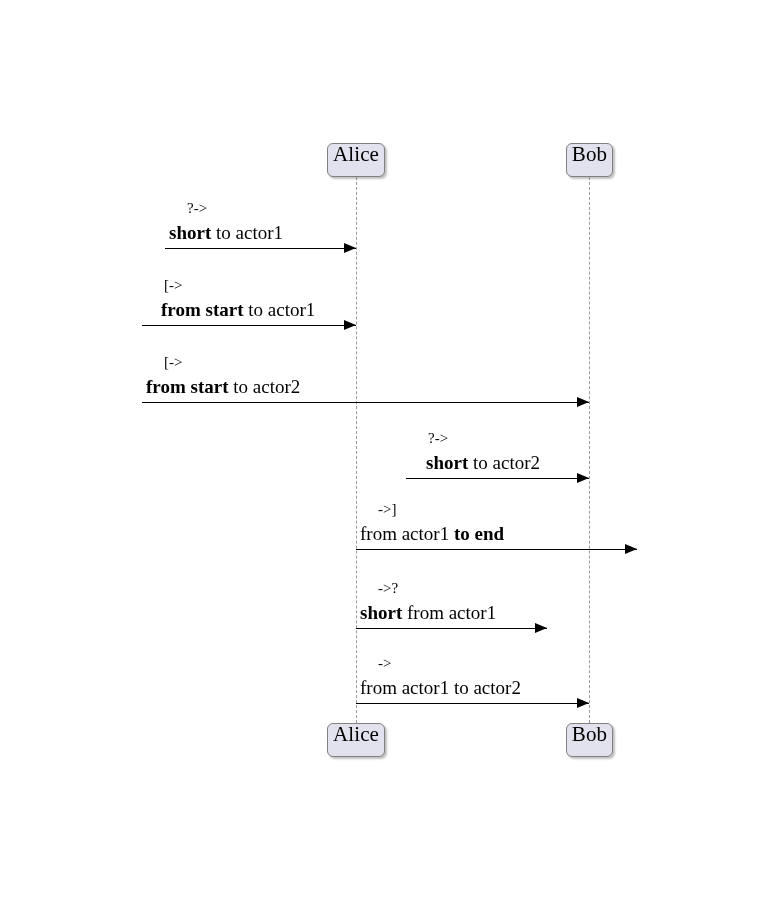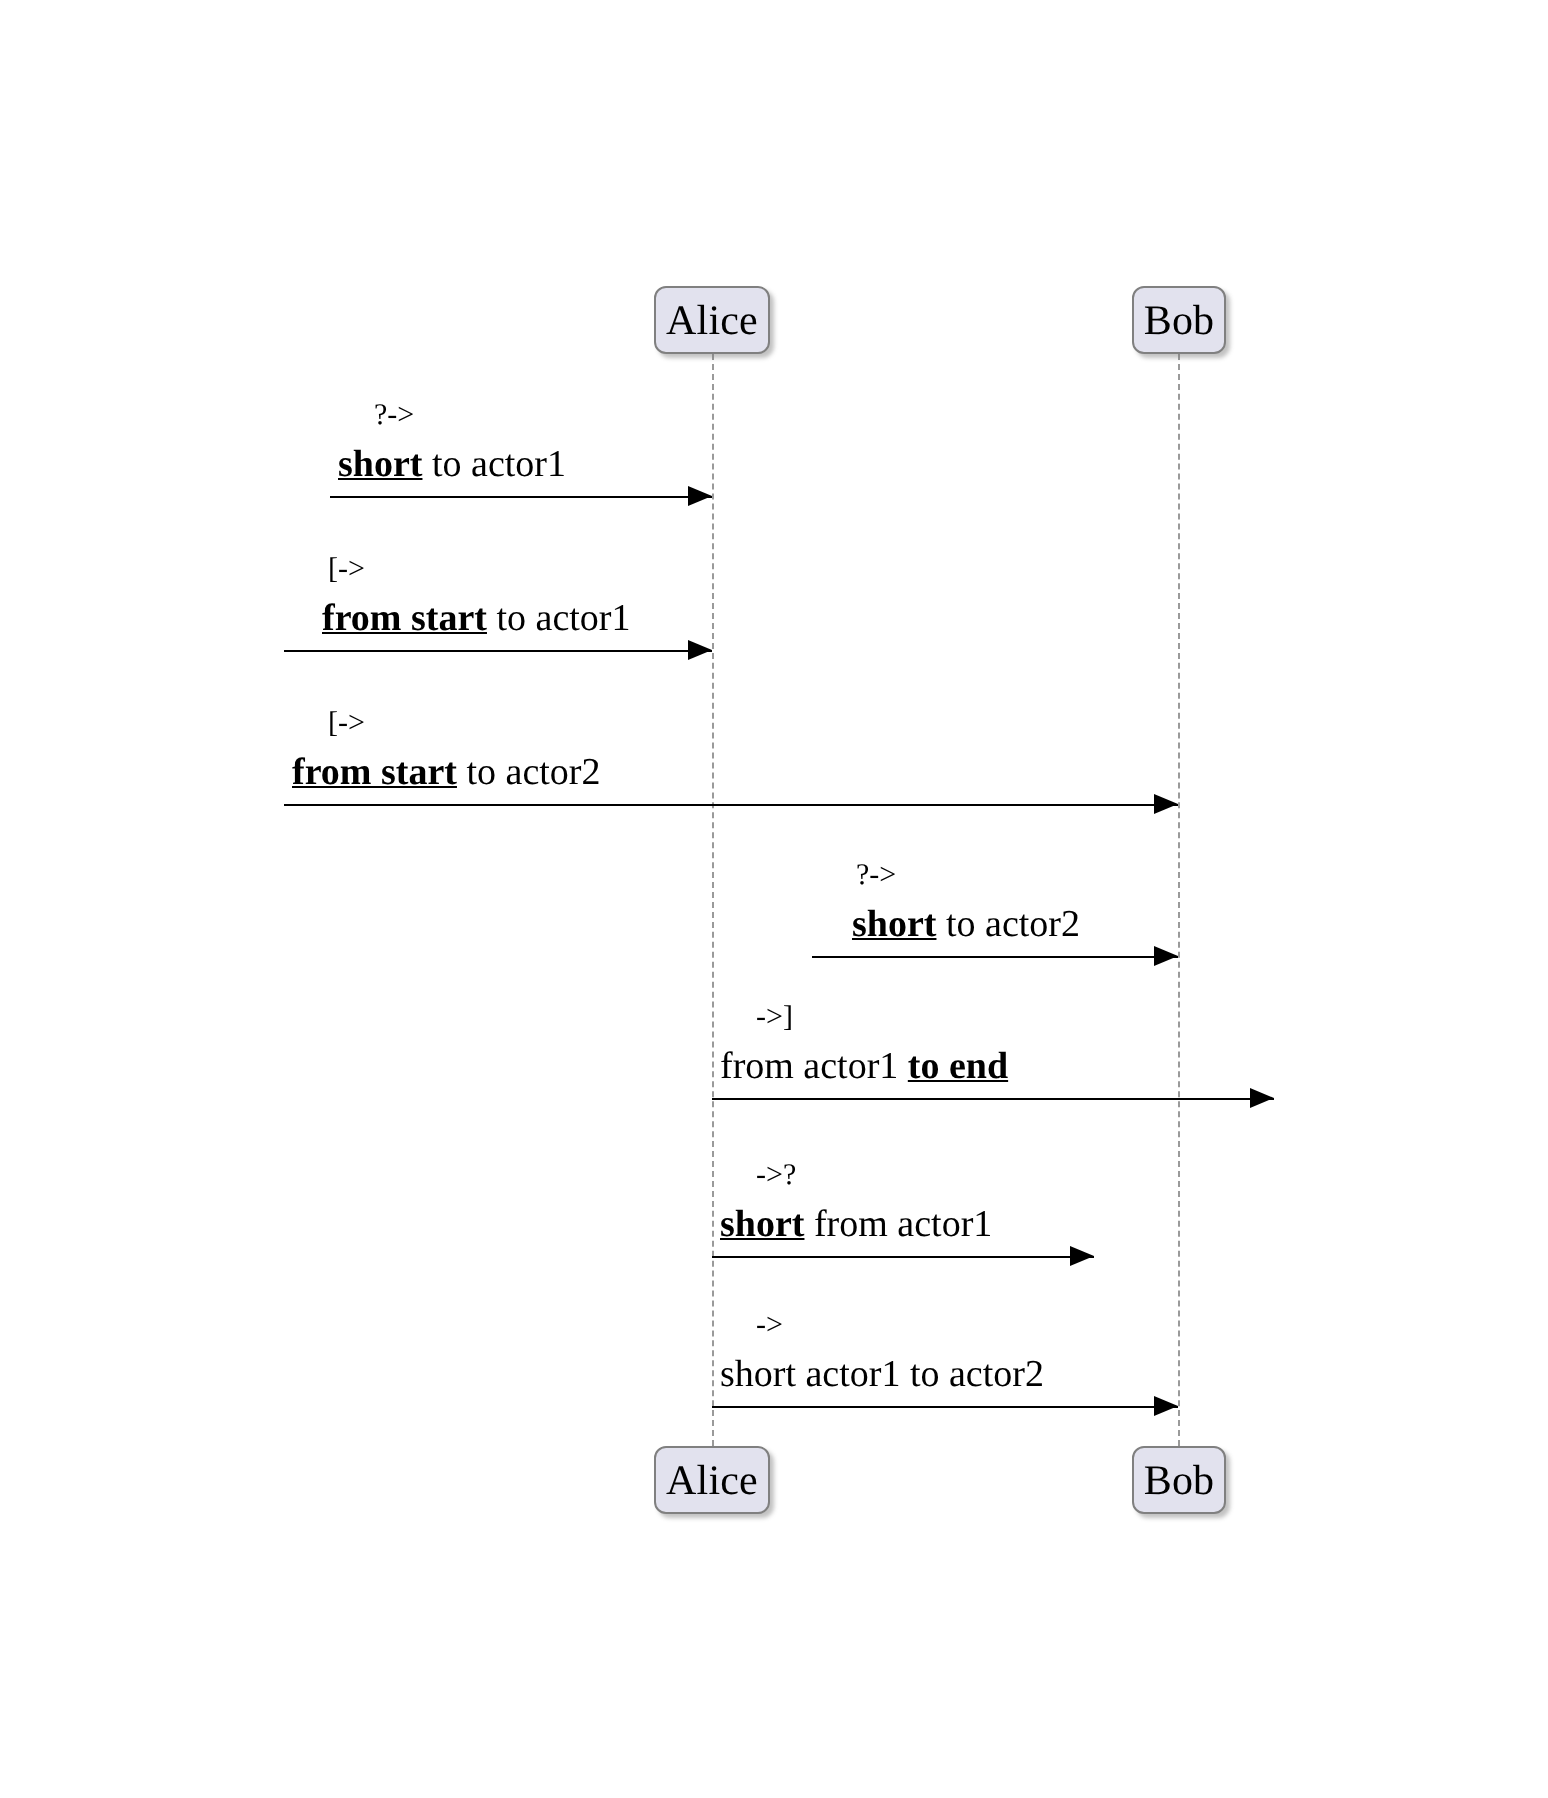--- a/index.html
+++ b/index.html
@@ -21,21 +21,20 @@
 
   
   .actor-box {
     position: absolute;
     box-sizing: border-box;
     background: #e2e2ee;
     border: 1px solid #808080;
     border-radius: 6px;
     box-shadow: 2px 2px 2px rgba(120,120,120,0.45);
     display: flex;
-    align-items: center;
     justify-content: center;
     font-size: 21px;
     line-height: 1;
     color: #000000;
     letter-spacing: 0.1px;
   }
 
   
   .lifeline {
     position: absolute;
@@ -66,21 +65,20 @@
   }
   .msg-text {
     position: absolute;
     white-space: nowrap;
     font-size: 19px;
     line-height: 1;
     bottom: 6px;
   }
   .msg-text b {
     font-weight: bold;
-    text-decoration: underline;
   }
   .msg-tag {
     position: absolute;
     white-space: nowrap;
     font-size: 15px;
     line-height: 1;
     bottom: 32px;
   }
 </style>
 </head>
@@ -125,21 +123,21 @@
       <div class="msg" style="left: 356px; top: 628px; width: 191px;">
         <div class="msg-line" style="width: 191px;"></div>
         <div class="msg-head" style="left: 179px;"></div>
         <div class="msg-tag" style="left: 22px;">-&gt;?</div>
         <div class="msg-text" style="left: 4px;"><b>short</b><span> from actor1</span></div>
       </div>
       <div class="msg" style="left: 356px; top: 703px; width: 233px;">
         <div class="msg-line" style="width: 233px;"></div>
         <div class="msg-head" style="left: 221px;"></div>
         <div class="msg-tag" style="left: 22px;">-&gt;</div>
-        <div class="msg-text" style="left: 4px;"><span>short actor1 to actor2</span></div>
+        <div class="msg-text" style="left: 4px;"><span>from actor1 to actor2</span></div>
       </div>
     </div>
   <div id="actors-layer">
       <div class="actor-box" style="left: 327px; width: 58px; height: 34px; top: 143px;">
         <span>Alice</span>
       </div>
       <div class="actor-box" style="left: 566px; width: 47px; height: 34px; top: 143px;">
         <span>Bob</span>
       </div>
       <div class="actor-box" style="left: 327px; width: 58px; height: 34px; top: 723px;">

